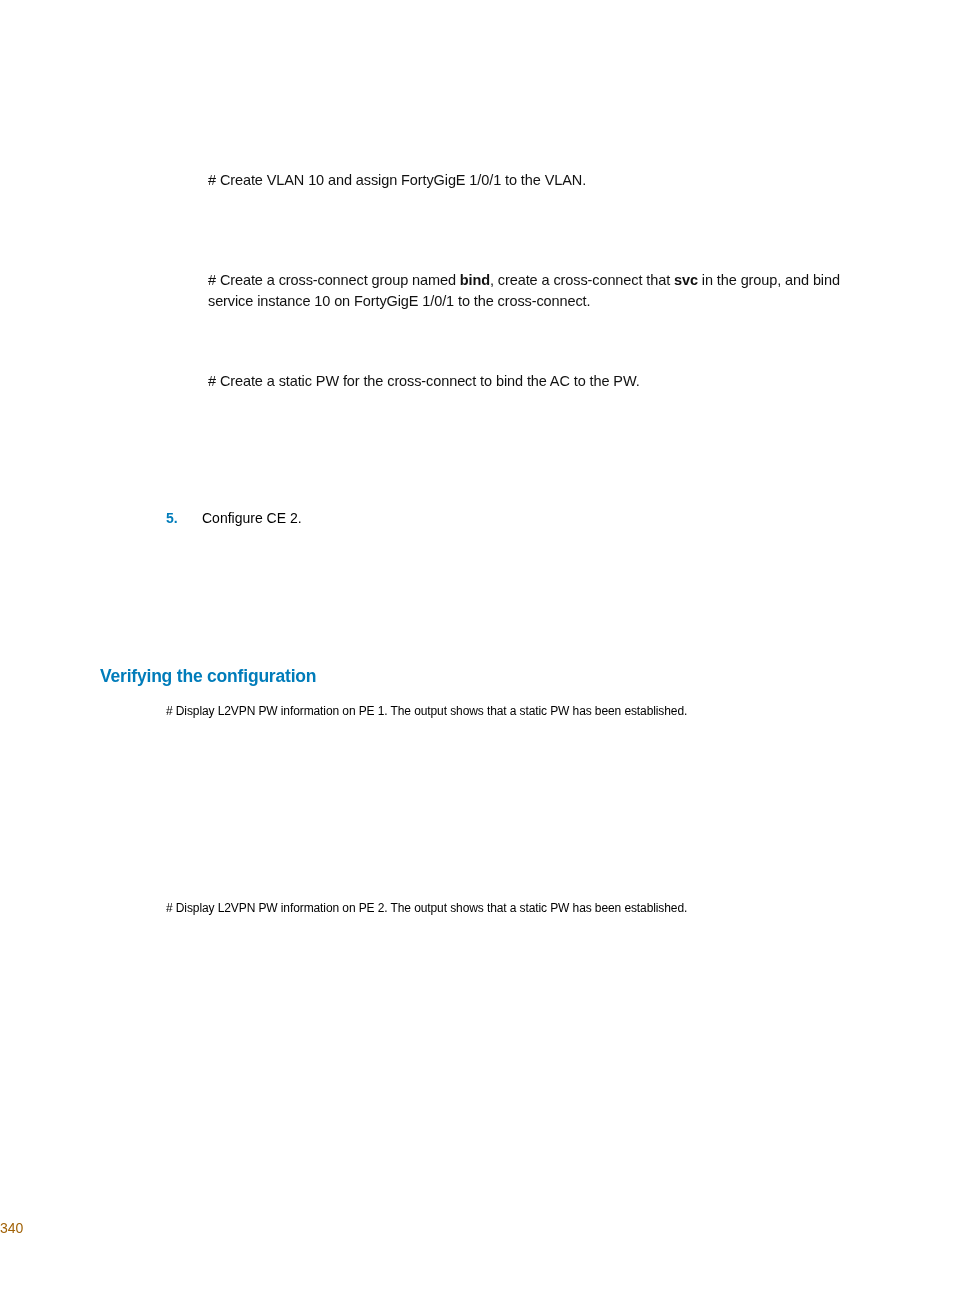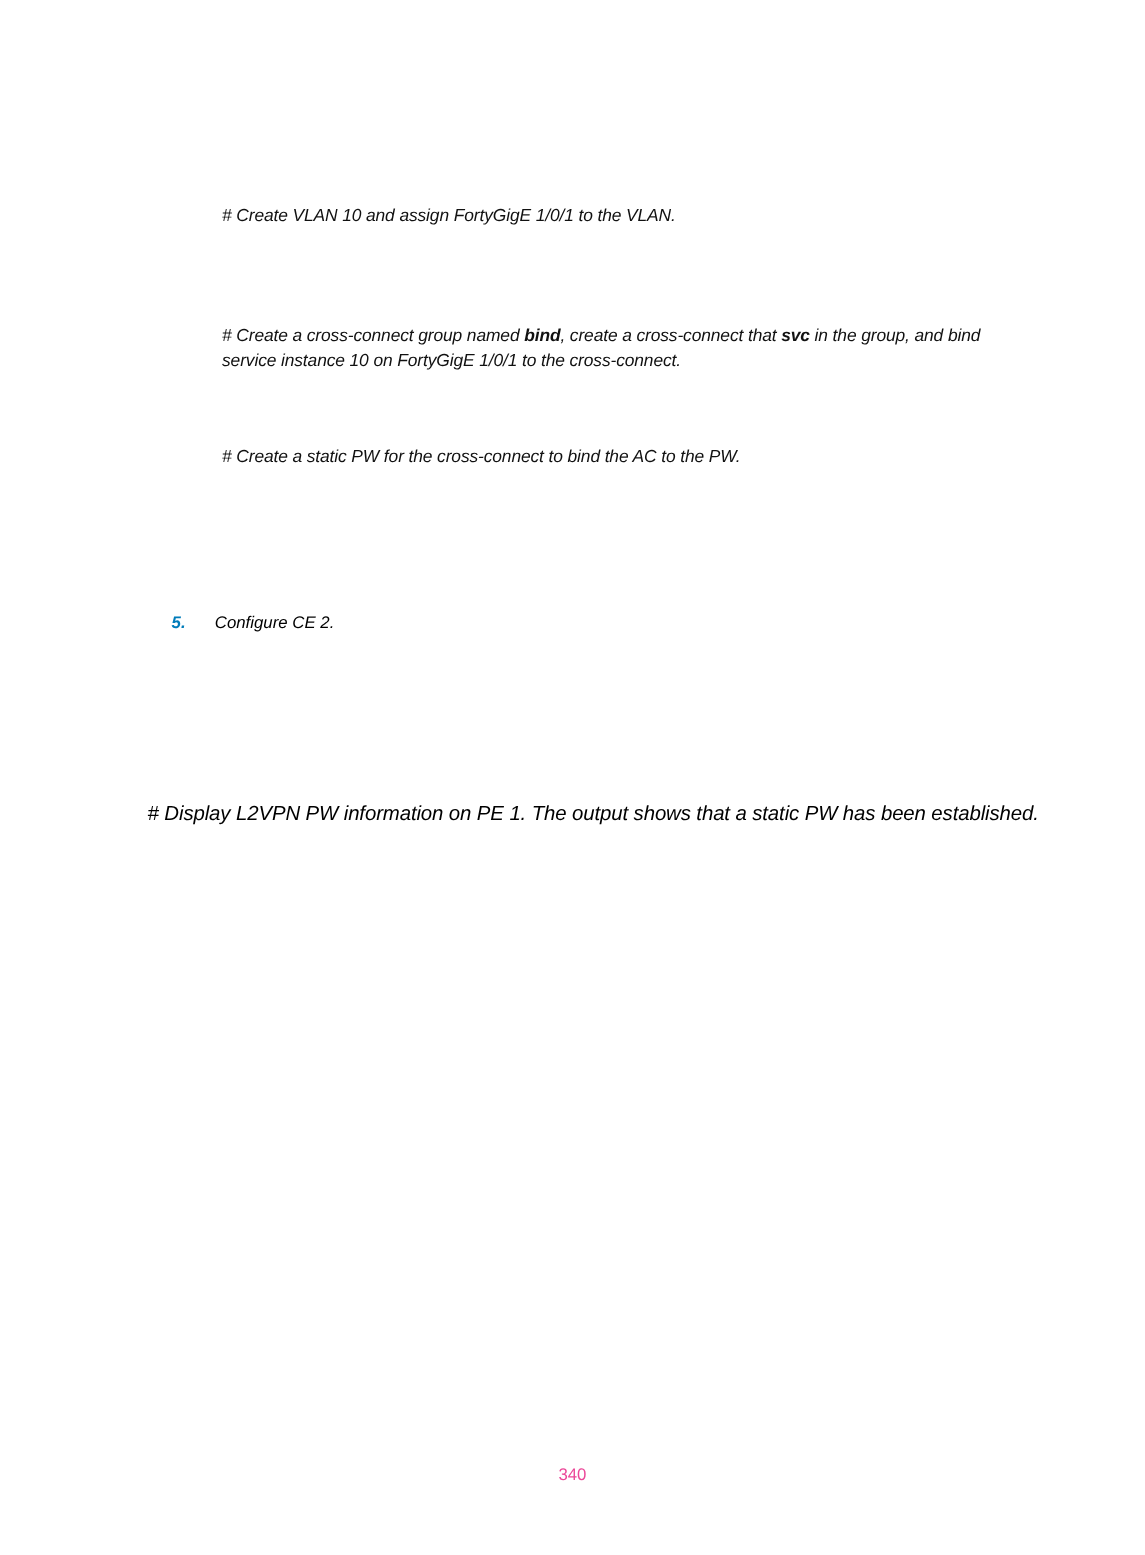--- a/index.html
+++ b/index.html
@@ -6,22 +6,21 @@
     margin: 0;
     padding: 0;
     font-family: Arial, Helvetica, sans-serif;
     background: #fff;
     width: 954px;
     height: 1296px;
     position: relative;
     color: #000;
   }
   .content {
-    padding: 170px 88px 0 77px;
-    font-style: italic;
+    padding: 170px 88px 0 100px;
   }
   .instruction {
     font-size: 14.5px;
     line-height: 1.4;
     margin-left: 108px;
     margin-bottom: 80px;
     color: #111;
     letter-spacing: -0.1px;
   }
   .instruction.tight1 {
@@ -49,36 +48,35 @@
   }
   .heading {
     color: #007cba;
     font-size: 17.5px;
     font-weight: bold;
     margin-left: 0;
     margin-bottom: 16px;
     letter-spacing: -0.2px;
   }
   .bodytext {
-    font-size: 17px;
-    margin-left: 46px;
+    font-size: 12px;
+    margin-left: 66px;
     margin-bottom: 180px;
     line-height: 1.4;
     letter-spacing: -0.1px;
   }
   .bodytext.shorterGap {
     margin-bottom: 0;
   }
   .pagenum {
     position: absolute;
     bottom: 60px;
     width: 100%;
-    text-align: center;
     font-size: 14px;
-    color: #ec4899;
+    color: #a16207;
   }
   strong { font-weight: bold; }
 </style>
 </head>
 <body>
 
 <div class="content">
 
   <div class="instruction tight1"># Create VLAN 10 and assign FortyGigE 1/0/1 to the VLAN.</div>
 
@@ -86,19 +84,21 @@
   <div class="instruction tight3">
     <span># Create a cross-connect group named </span><strong>bind</strong><span>, create a cross-connect that </span><strong>svc</strong><span> in the group, and bind service instance 10 on FortyGigE 1/0/1 to the cross-connect.</span>
   </div>
 
   <div class="instruction tight4"># Create a static PW for the cross-connect to bind the AC to the PW.</div>
 
   <div class="numitem">
     <span class="num">5.</span><span>Configure CE 2.</span>
   </div>
 
+  <div class="heading">Verifying the configuration</div>
 
   <div class="bodytext"># Display L2VPN PW information on PE 1. The output shows that a static PW has been established.</div>
 
+  <div class="bodytext shorterGap"># Display L2VPN PW information on PE 2. The output shows that a static PW has been established.</div>
 
 </div>
 
 <div class="pagenum">340</div>
 
 </body></html>

